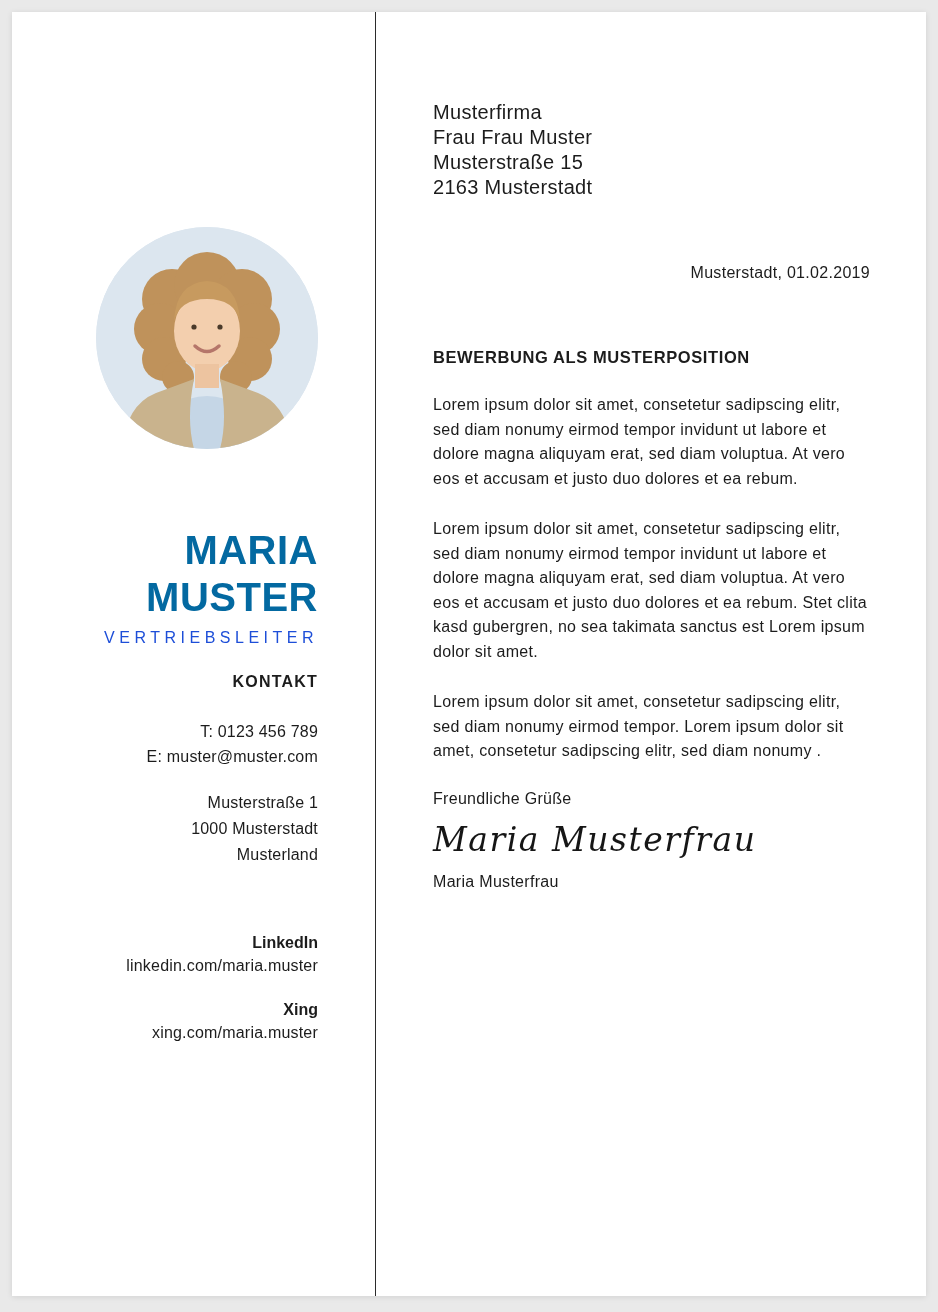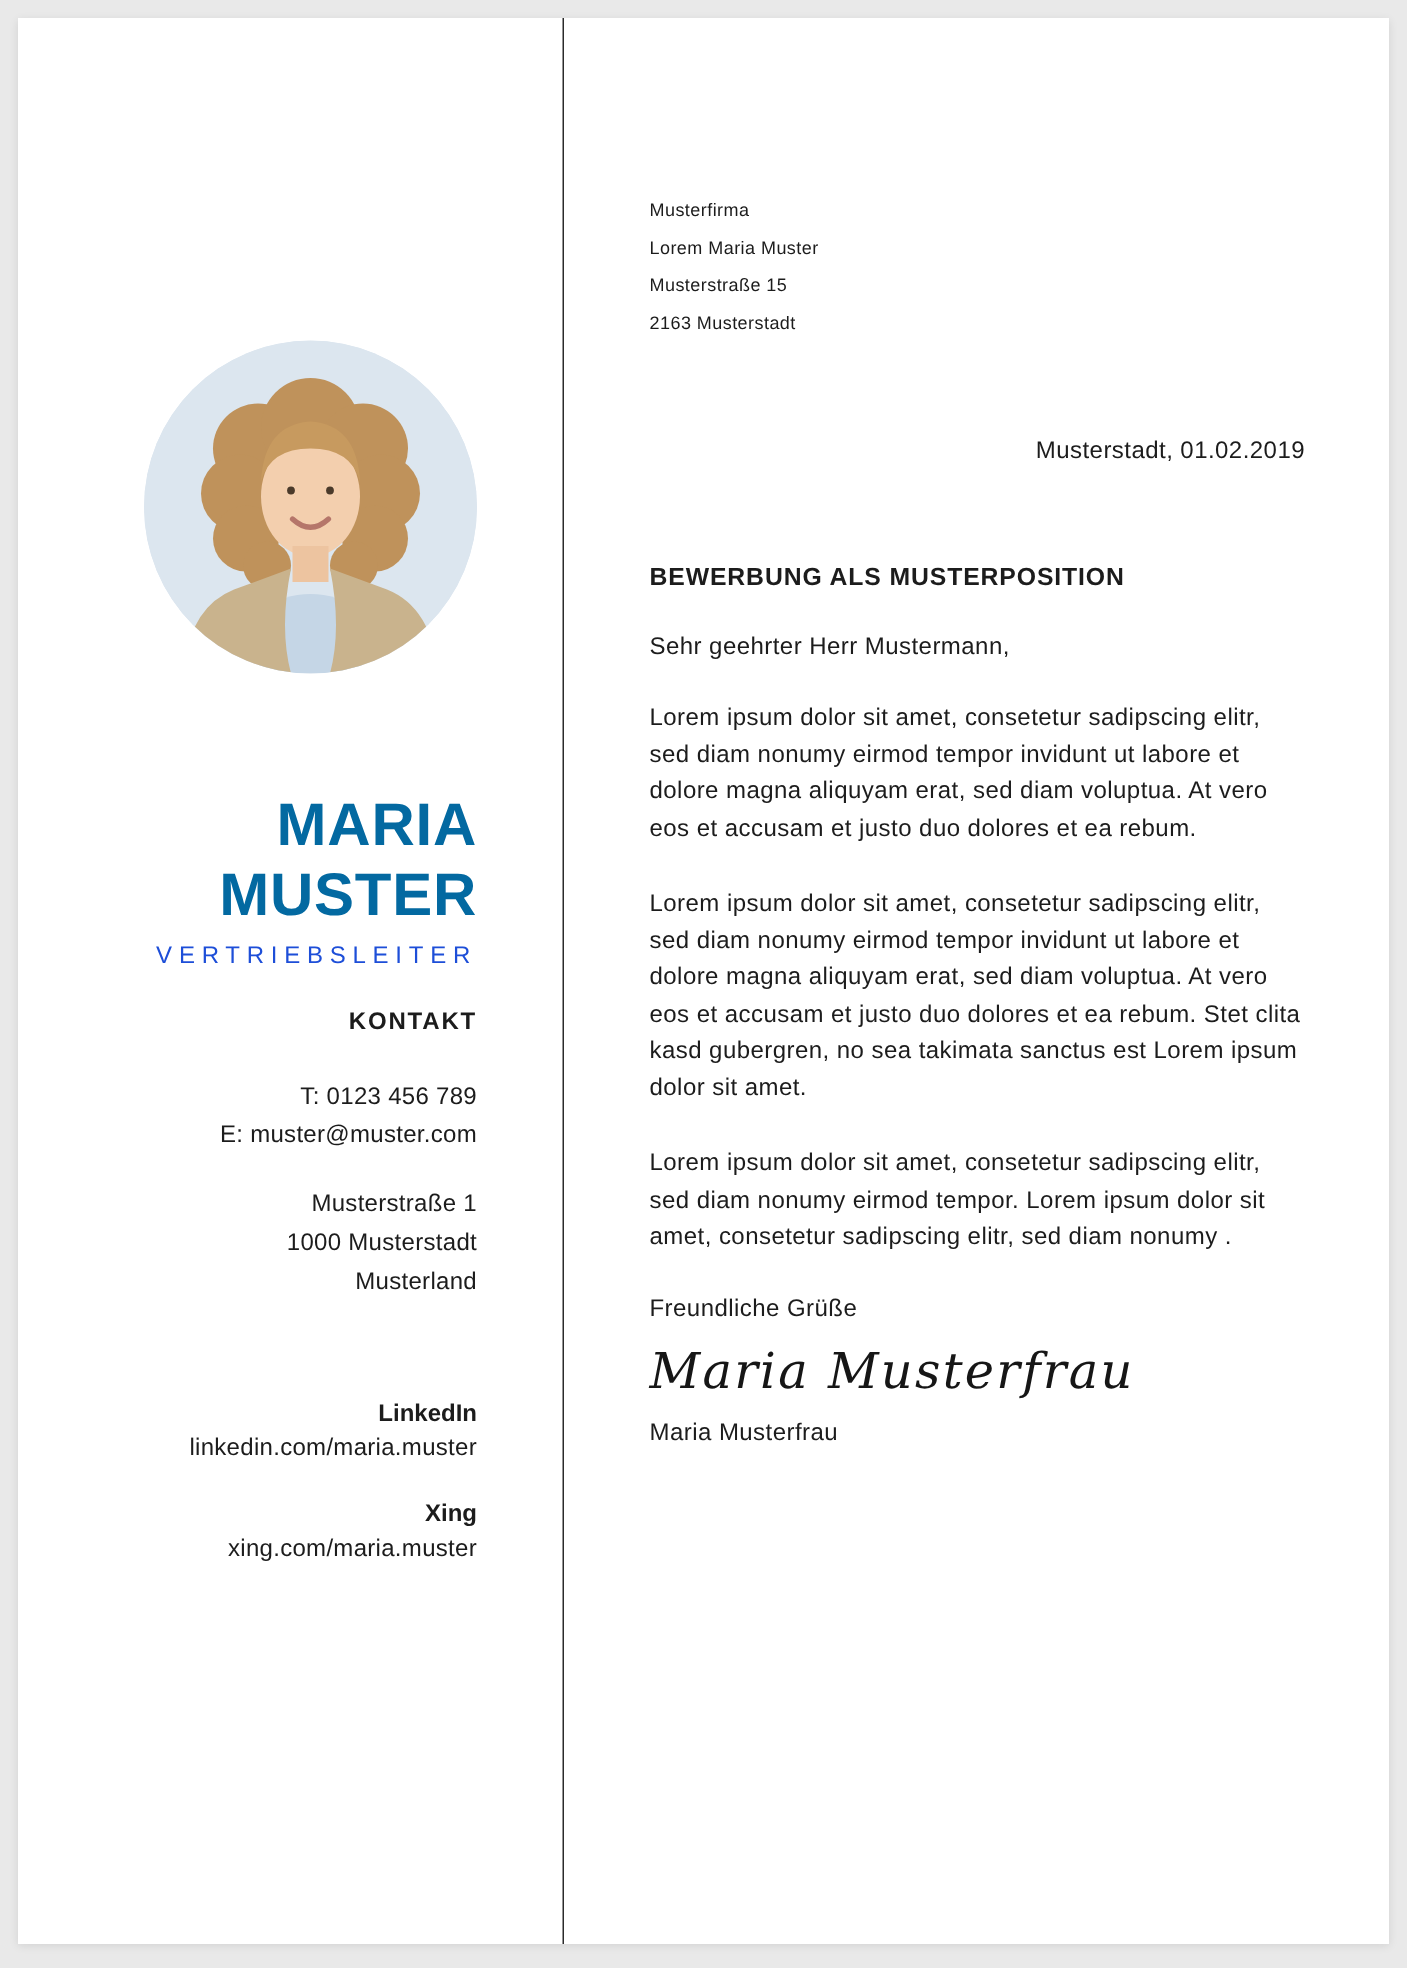--- a/index.html
+++ b/index.html
@@ -48,21 +48,21 @@
   .contact-lines { margin-top: 28px; font-size: 16px; line-height: 25px; letter-spacing: 0.2px; }
   .addr { margin-top: 21px; font-size: 16px; line-height: 26px; letter-spacing: 0.2px; }
   .social-label { margin-top: 66px; font-size: 16px; font-weight: 700; }
   .social-value { margin-top: 5px; font-size: 16px; letter-spacing: 0.2px; }
   .social-label.second { margin-top: 26px; }
   
   .content {
     position: absolute; left: 421px; top: 0;
     width: 437px;
   }
-  .recipient { padding-top: 116px; font-size: 12px; line-height: 25px; letter-spacing: 0.3px; }
+  .recipient { padding-top: 88px; font-size: 20px; line-height: 25px; letter-spacing: 0.3px; }
   .date { margin-top: 64px; text-align: right; font-size: 16px; letter-spacing: 0.3px; }
   .subject { margin-top: 66px; font-size: 16.5px; font-weight: 700; letter-spacing: 0.6px; }
   .salutation { margin-top: 28px; font-size: 16px; letter-spacing: 0.3px; }
   .para { margin-top: 26px; font-size: 16px; line-height: 24.5px; letter-spacing: 0.3px; }
   .closing { margin-top: 26px; font-size: 16px; letter-spacing: 0.3px; }
   .signature {
     margin-top: 12px;
     font-family: "DejaVu Serif", serif;
     font-style: italic;
     font-size: 33px;
@@ -139,30 +139,29 @@
 
     <div class="social-label second">Xing</div>
     <div class="social-value">xing.com/maria.muster</div>
 
   </div>
 
   <div class="content">
 
     <div class="recipient">
       <div>Musterfirma</div>
-      <div>Lorem Maria Muster</div>
+      <div>Frau Frau Muster</div>
       <div>Musterstraße 15</div>
       <div>2163 Musterstadt</div>
     </div>
 
     <div class="date">Musterstadt, 01.02.2019</div>
 
     <div class="subject">BEWERBUNG ALS MUSTERPOSITION</div>
 
-    <div class="salutation">Sehr geehrter Herr Mustermann,</div>
 
     <div class="para">Lorem ipsum dolor sit amet, consetetur sadipscing elitr, sed diam nonumy eirmod tempor invidunt ut labore et dolore magna aliquyam erat, sed diam voluptua. At vero eos et accusam et justo duo dolores et ea rebum.</div>
     <div class="para">Lorem ipsum dolor sit amet, consetetur sadipscing elitr, sed diam nonumy eirmod tempor invidunt ut labore et dolore magna aliquyam erat, sed diam voluptua. At vero eos et accusam et justo duo dolores et ea rebum. Stet clita kasd gubergren, no sea takimata sanctus est Lorem ipsum dolor sit amet.</div>
     <div class="para">Lorem ipsum dolor sit amet, consetetur sadipscing elitr, sed diam nonumy eirmod tempor. Lorem ipsum dolor sit amet, consetetur sadipscing elitr, sed diam nonumy .</div>
 
     <div class="closing">Freundliche Grüße</div>
 
     <div class="signature">Maria Musterfrau</div>
 
     <div class="signer">Maria Musterfrau</div>

